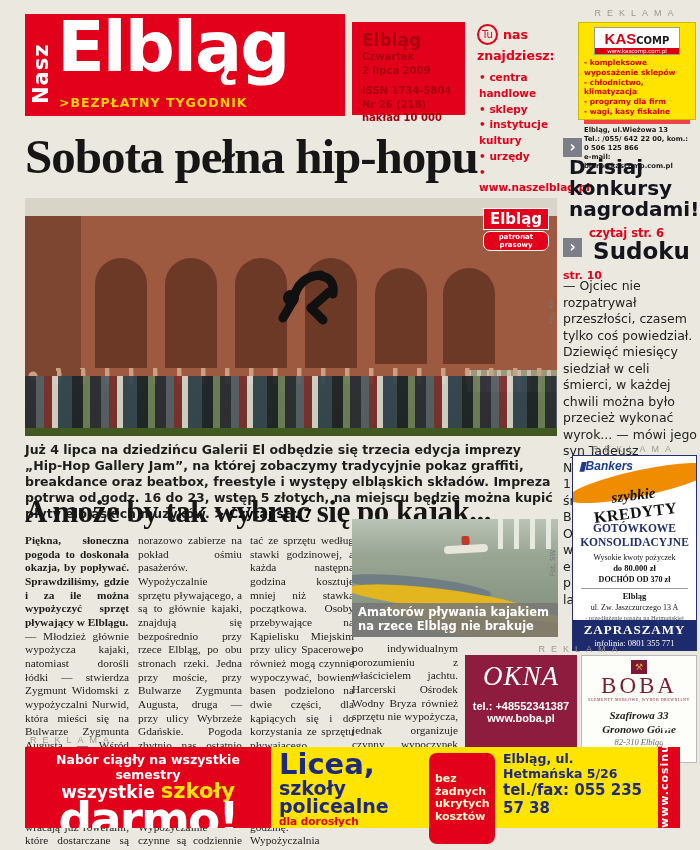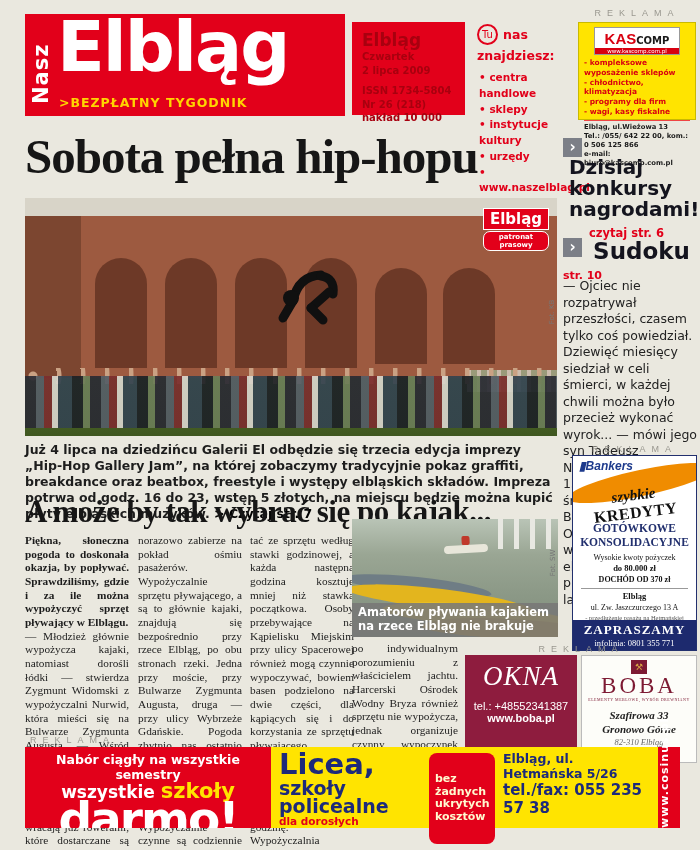--- a/index.html
+++ b/index.html
@@ -28,21 +28,21 @@
   .findus li{font-size:10.5px;font-weight:bold;line-height:1.5;}
   .findus li:before{content:"• ";}
 
   .kascomp{left:578px;top:22px;width:118px;height:98px;background:#ffe400;border:1px solid #c9b900;
            padding:4px 5px;box-sizing:border-box;}
   .kas-logo{background:#fff;border:1px solid #999;width:84px;margin:0 auto;text-align:center;padding:1px 0 0;}
   .kas-logo .kas{color:#d80010;font-weight:bold;font-size:15px;font-family:"Liberation Sans",sans-serif;}
   .kas-logo .comp{color:#1a1a1a;font-weight:bold;font-size:10px;}
   .kas-url{background:#d80010;color:#fff;font-size:5.5px;text-align:center;}
   .kas-list{color:#d80010;font-weight:bold;font-size:7.5px;line-height:1.3;margin-top:3px;}
-  .kas-addr{color:#1a1a1a;font-weight:bold;font-size:6.8px;line-height:1.35;margin-top:3px;border-top:1px solid #ef4444;padding-top:2px;}
+  .kas-addr{color:#1a1a1a;font-weight:bold;font-size:6.8px;line-height:1.35;margin-top:3px;border-top:4px solid #ef4444;padding-top:2px;}
 
   
   .headline{left:25px;top:128px;width:545px;font-family:"Liberation Serif",serif;font-weight:bold;
             font-size:49px;letter-spacing:-1px;color:#161616;}
 
   
   .photo1{left:25px;top:198px;width:532px;height:238px;background:linear-gradient(#d8d4c8 0,#d8d4c8 18px,#9d5a40 18px);overflow:hidden;}
   .bricks{position:absolute;left:0;top:18px;width:100%;height:150px;
     background:
       repeating-linear-gradient(0deg,rgba(0,0,0,.18) 0 1px,transparent 1px 7px),
@@ -115,21 +115,21 @@
   .kayaker{position:absolute;left:92px;top:26px;width:44px;height:8px;background:#e8e6da;border-radius:4px;transform:rotate(-3deg);}
   .kayaker:before{content:"";position:absolute;left:18px;top:-9px;width:8px;height:9px;background:#c0392b;border-radius:2px;}
   .kay{position:absolute;border-radius:50% 50% 50% 50%/60% 60% 40% 40%;}
   .cap2{position:absolute;left:0;bottom:0;width:100%;background:rgba(120,120,118,.88);color:#fff;
         font-weight:bold;font-size:11.5px;line-height:1.2;padding:3px 6px;box-sizing:border-box;}
 
   
   .drzwi{left:465px;top:655px;width:112px;height:108px;background:#8e1c3e;color:#fff;text-align:center;
          font-family:"Liberation Serif",serif;box-sizing:border-box;padding-top:6px;}
   .drzwi .big{font-size:27px;font-style:italic;letter-spacing:1px;line-height:1.15;}
-  .drzwi .tel{font-size:11px;font-weight:normal;margin-top:8px;font-family:"Liberation Sans",sans-serif;}
+  .drzwi .tel{font-size:11px;font-weight:bold;margin-top:8px;font-family:"Liberation Sans",sans-serif;}
   .drzwi .url{font-size:11px;font-weight:bold;font-family:"Liberation Sans",sans-serif;}
   .boba{left:581px;top:655px;width:116px;height:108px;background:#fdfdf9;border:1px solid #bbb;text-align:center;
         font-family:"Liberation Serif",serif;box-sizing:border-box;padding-top:4px;}
   .boba-logo{width:16px;height:14px;background:#7d1a33;color:#d8a844;font-size:9px;line-height:14px;margin:0 auto;}
   .boba-name{color:#7d1a33;font-size:23px;letter-spacing:3px;line-height:1;}
   .boba-sub{font-size:4px;color:#7d1a33;letter-spacing:.5px;}
   .boba-addr{font-style:italic;font-weight:bold;font-size:11px;margin-top:6px;line-height:1.3;color:#222;}
   .boba-zip{font-style:italic;font-size:8.5px;color:#666;}
 
   

